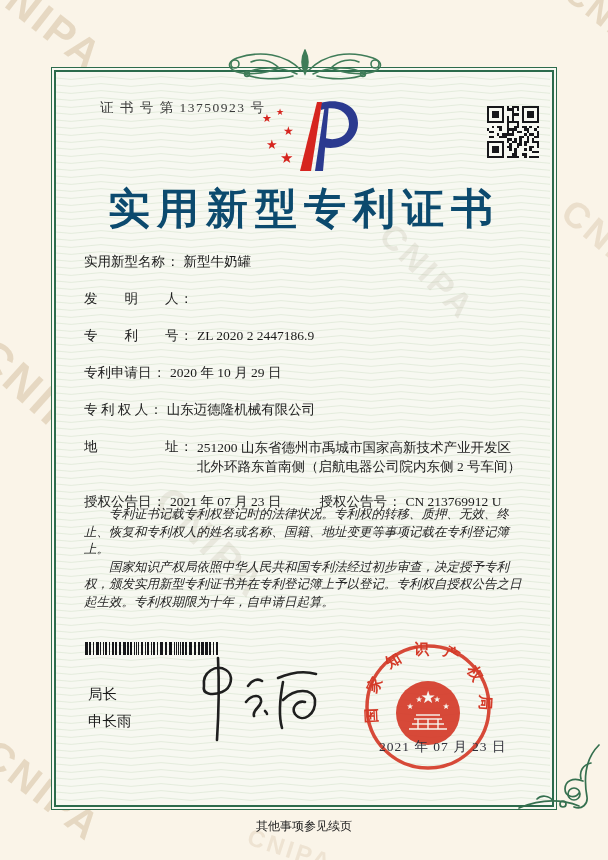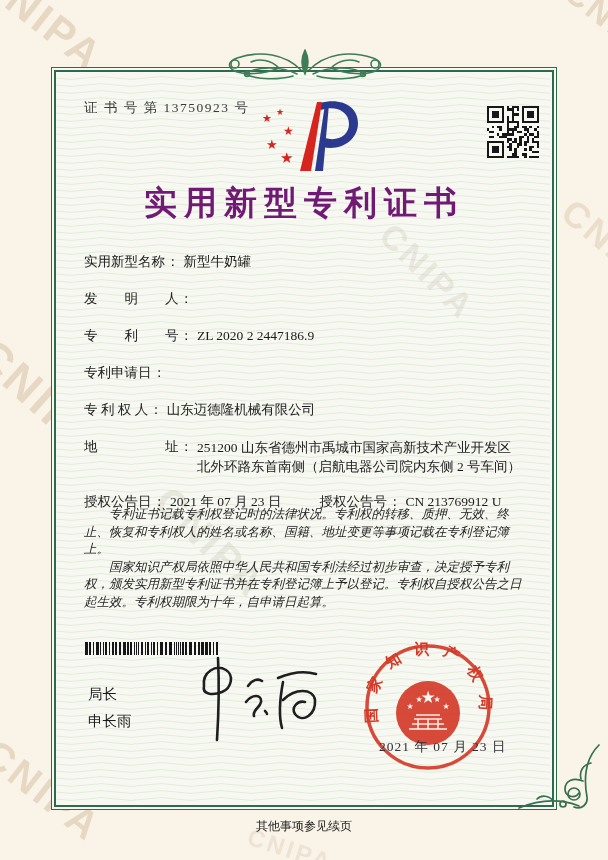--- a/index.html
+++ b/index.html
@@ -5,26 +5,26 @@
   html,body{margin:0;padding:0;}
   .page{position:relative;width:608px;height:860px;background:#faf4e8;overflow:hidden;
         font-family:"Liberation Serif","DejaVu Serif",serif;color:#1c1c1c;}
   .wm{position:absolute;font-family:"Liberation Sans","DejaVu Sans",sans-serif;
       font-weight:bold;letter-spacing:3px;color:rgba(196,170,132,.38);pointer-events:none;white-space:nowrap;}
   .wm-in{color:rgba(165,152,128,.17);}
   .frame{position:absolute;left:51px;top:67px;width:504px;height:741px;
          border:1.5px solid #2c6b4c;background:#f7f8f1;}
   .frame-inner{position:absolute;inset:2px;border:2.5px solid #2c6b4c;}
   #waves{position:absolute;left:56px;top:72px;pointer-events:none;}
-  .cert-no{position:absolute;left:84px;top:99px;font-size:13.5px;letter-spacing:1.5px;color:#3a3a3a;}
+  .cert-no{position:absolute;left:100px;top:99px;font-size:13.5px;letter-spacing:1.5px;color:#3a3a3a;}
   .logo{position:absolute;left:240px;top:97px;width:122px;height:80px;}
   .logo .star{position:absolute;color:#d6251f;line-height:1;}
   .qr{position:absolute;left:487px;top:106px;width:52px;height:52px;}
   .title{position:absolute;left:0;top:181px;width:100%;text-align:center;
-         font-size:33px;font-weight:bold;letter-spacing:7px;color:#701a75;}
+         font-size:42px;font-weight:bold;letter-spacing:7px;color:#0c4a6e;}
   .fields{position:absolute;left:84px;top:251px;width:440px;font-size:13.5px;}
   .frow{display:flex;margin-bottom:15px;line-height:22px;}
   .flabel{white-space:pre;color:#222;}
   .fcolon{margin:0 4px 0 1px;}
   .fvalue{flex:1;color:#1b1b1b;}
   .frow-addr .fvalue{line-height:19px;padding-top:2px;}
   .grant-row{display:flex;}
   .grant-gap{width:38px;}
   .paras{position:absolute;left:84px;top:506px;width:442px;font-size:12.5px;
          line-height:17.6px;font-style:italic;color:#242424;}
@@ -352,20 +352,21 @@
         <span class="fcolon">：</span>
     </div>
     <div class="frow">
       <span class="flabel">专　　利　　号</span>
         <span class="fcolon">：</span>
       <span class="fvalue">ZL 2020 2 2447186.9</span>
     </div>
     <div class="frow">
       <span class="flabel">专利申请日</span>
         <span class="fcolon">：</span>
+      <span class="fvalue">2020 年 10 月 29 日</span>
     </div>
     <div class="frow">
       <span class="flabel">专 利 权 人</span>
         <span class="fcolon">：</span>
       <span class="fvalue">山东迈德隆机械有限公司</span>
     </div>
     <div class="frow frow-addr">
       <span class="flabel">地　　　　　址</span>
         <span class="fcolon">：</span>
       <span class="fvalue" style="max-width:330px;">251200 山东省德州市禹城市国家高新技术产业开发区北外环路东首南侧（启航电器公司院内东侧 2 号车间）</span>

